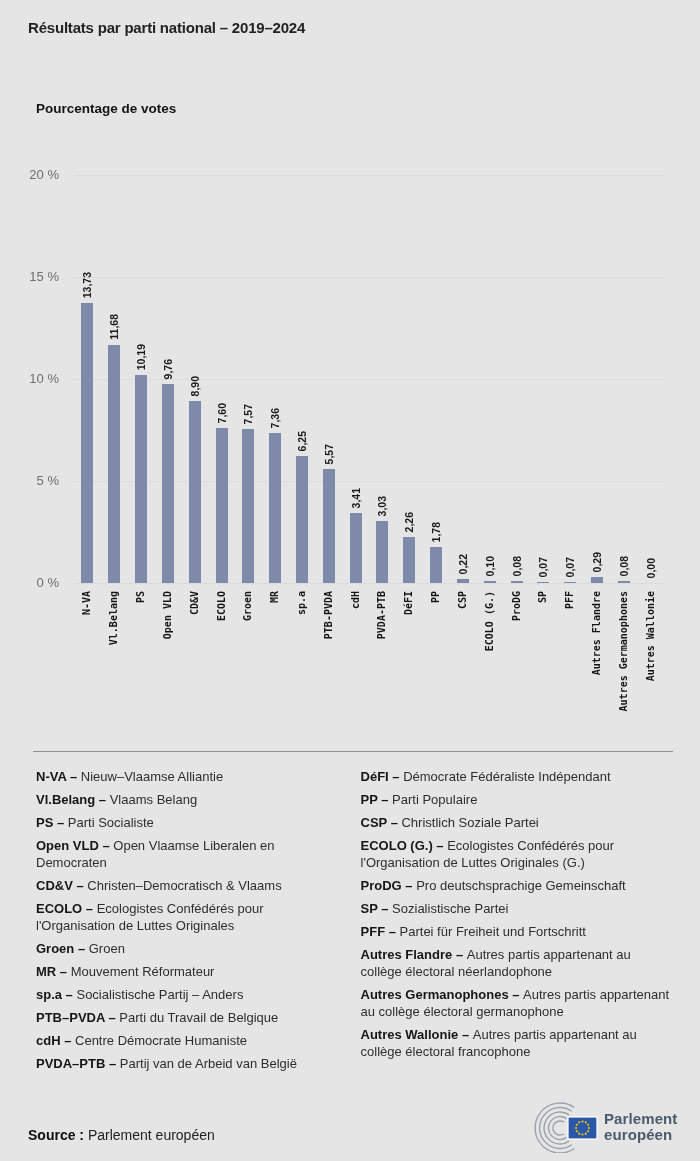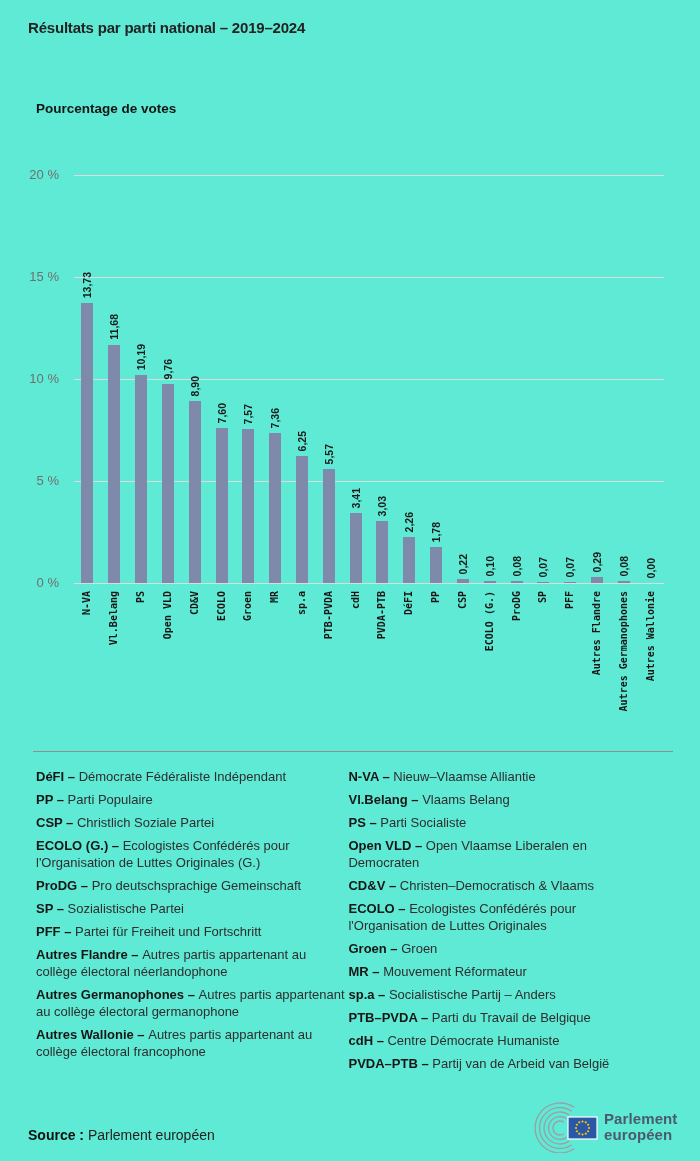--- a/index.html
+++ b/index.html
@@ -1,18 +1,18 @@
 <!DOCTYPE html>
 <html><head>
 <meta charset="utf-8">
 <style>
   * { margin:0; padding:0; box-sizing:border-box; }
   html,body { background:#fff; }
   body { font-family:"Liberation Sans", sans-serif; }
-  .page { position:relative; width:700px; height:1161px; background:#5eead4; overflow:hidden; margin:0 auto; }
+  .page { position:relative; width:700px; height:1161px; background:#e5e5e5; overflow:hidden; margin:0 auto; }
 
   .title { position:absolute; left:28px; top:19px; font-size:15px; font-weight:bold; color:#232323; letter-spacing:-0.2px; }
   .subtitle { position:absolute; left:30px; top:48px; font-size:16px; font-weight:400; color:#3c3c3c; }
   .chart-title { position:absolute; left:36px; top:101px; font-size:13.5px; font-weight:bold; color:#141414; }
 
   #plot { position:absolute; left:0; top:0; width:700px; height:732px; }
   .gridline { position:absolute; height:1px; background:#dcdcdc; }
   .ylabel { position:absolute; width:46px; left:13px; text-align:right; font-size:13px; color:#6f6f6f; line-height:18px; }
   .bar { position:absolute; width:12px; }
   .vlabel { position:absolute; writing-mode:vertical-rl; transform:rotate(180deg);
@@ -119,45 +119,45 @@
       <div class="bar" style="left: 617.8px; top: 581px; height: 2px; background: rgb(127, 138, 170);"></div>
       <div class="vlabel" style="left: 616.8px; bottom: 156px;">0,08</div>
       <div class="xlabel" style="left: 616.8px; top: 591px;">Autres Germanophones</div>
       <div class="vlabel" style="left: 643.6px; bottom: 154px;">0,00</div>
       <div class="xlabel" style="left: 643.6px; top: 591px;">Autres Wallonie</div>
     </div>
 
   <div class="legend">
     <hr class="legend-rule">
     <div class="legend-cols">
-      <ul class="legend-col right" id="legend-right">
-          <li><b>DéFI – </b><span>Démocrate Fédéraliste Indépendant</span></li>
-          <li><b>PP – </b><span>Parti Populaire</span></li>
-          <li><b>CSP – </b><span>Christlich Soziale Partei</span></li>
-          <li><b>ECOLO (G.) – </b><span>Ecologistes Confédérés pour l'Organisation de Luttes Originales (G.)</span></li>
-          <li><b>ProDG – </b><span>Pro deutschsprachige Gemeinschaft</span></li>
-          <li><b>SP – </b><span>Sozialistische Partei</span></li>
-          <li><b>PFF – </b><span>Partei für Freiheit und Fortschritt</span></li>
-          <li><b>Autres Flandre – </b><span>Autres partis appartenant au collège électoral néerlandophone</span></li>
-          <li><b>Autres Germanophones – </b><span>Autres partis appartenant au collège électoral germanophone</span></li>
-          <li><b>Autres Wallonie – </b><span>Autres partis appartenant au collège électoral francophone</span></li>
-        </ul>
       <ul class="legend-col left" id="legend-left">
           <li><b>N-VA – </b><span>Nieuw–Vlaamse Alliantie</span></li>
           <li><b>Vl.Belang – </b><span>Vlaams Belang</span></li>
           <li><b>PS – </b><span>Parti Socialiste</span></li>
           <li><b>Open VLD – </b><span>Open Vlaamse Liberalen en Democraten</span></li>
           <li><b>CD&amp;V – </b><span>Christen–Democratisch &amp; Vlaams</span></li>
           <li><b>ECOLO – </b><span>Ecologistes Confédérés pour l'Organisation de Luttes Originales</span></li>
           <li><b>Groen – </b><span>Groen</span></li>
           <li><b>MR – </b><span>Mouvement Réformateur</span></li>
           <li><b>sp.a – </b><span>Socialistische Partij – Anders</span></li>
           <li><b>PTB–PVDA – </b><span>Parti du Travail de Belgique</span></li>
           <li><b>cdH – </b><span>Centre Démocrate Humaniste</span></li>
           <li><b>PVDA–PTB – </b><span>Partij van de Arbeid van België</span></li>
+        </ul>
+      <ul class="legend-col right" id="legend-right">
+          <li><b>DéFI – </b><span>Démocrate Fédéraliste Indépendant</span></li>
+          <li><b>PP – </b><span>Parti Populaire</span></li>
+          <li><b>CSP – </b><span>Christlich Soziale Partei</span></li>
+          <li><b>ECOLO (G.) – </b><span>Ecologistes Confédérés pour l'Organisation de Luttes Originales (G.)</span></li>
+          <li><b>ProDG – </b><span>Pro deutschsprachige Gemeinschaft</span></li>
+          <li><b>SP – </b><span>Sozialistische Partei</span></li>
+          <li><b>PFF – </b><span>Partei für Freiheit und Fortschritt</span></li>
+          <li><b>Autres Flandre – </b><span>Autres partis appartenant au collège électoral néerlandophone</span></li>
+          <li><b>Autres Germanophones – </b><span>Autres partis appartenant au collège électoral germanophone</span></li>
+          <li><b>Autres Wallonie – </b><span>Autres partis appartenant au collège électoral francophone</span></li>
         </ul>
     </div>
   </div>
 
   <div class="source"><b>Source :</b> <span>Parlement européen</span></div>
 
   <div class="logo">
     <svg width="70" height="52" viewBox="0 0 70 52">
       <g fill="none" stroke="#9aa1a9" stroke-width="1.4">
         <path d="M34 21.3 A7 7 0 1 0 34 32.7"></path>

